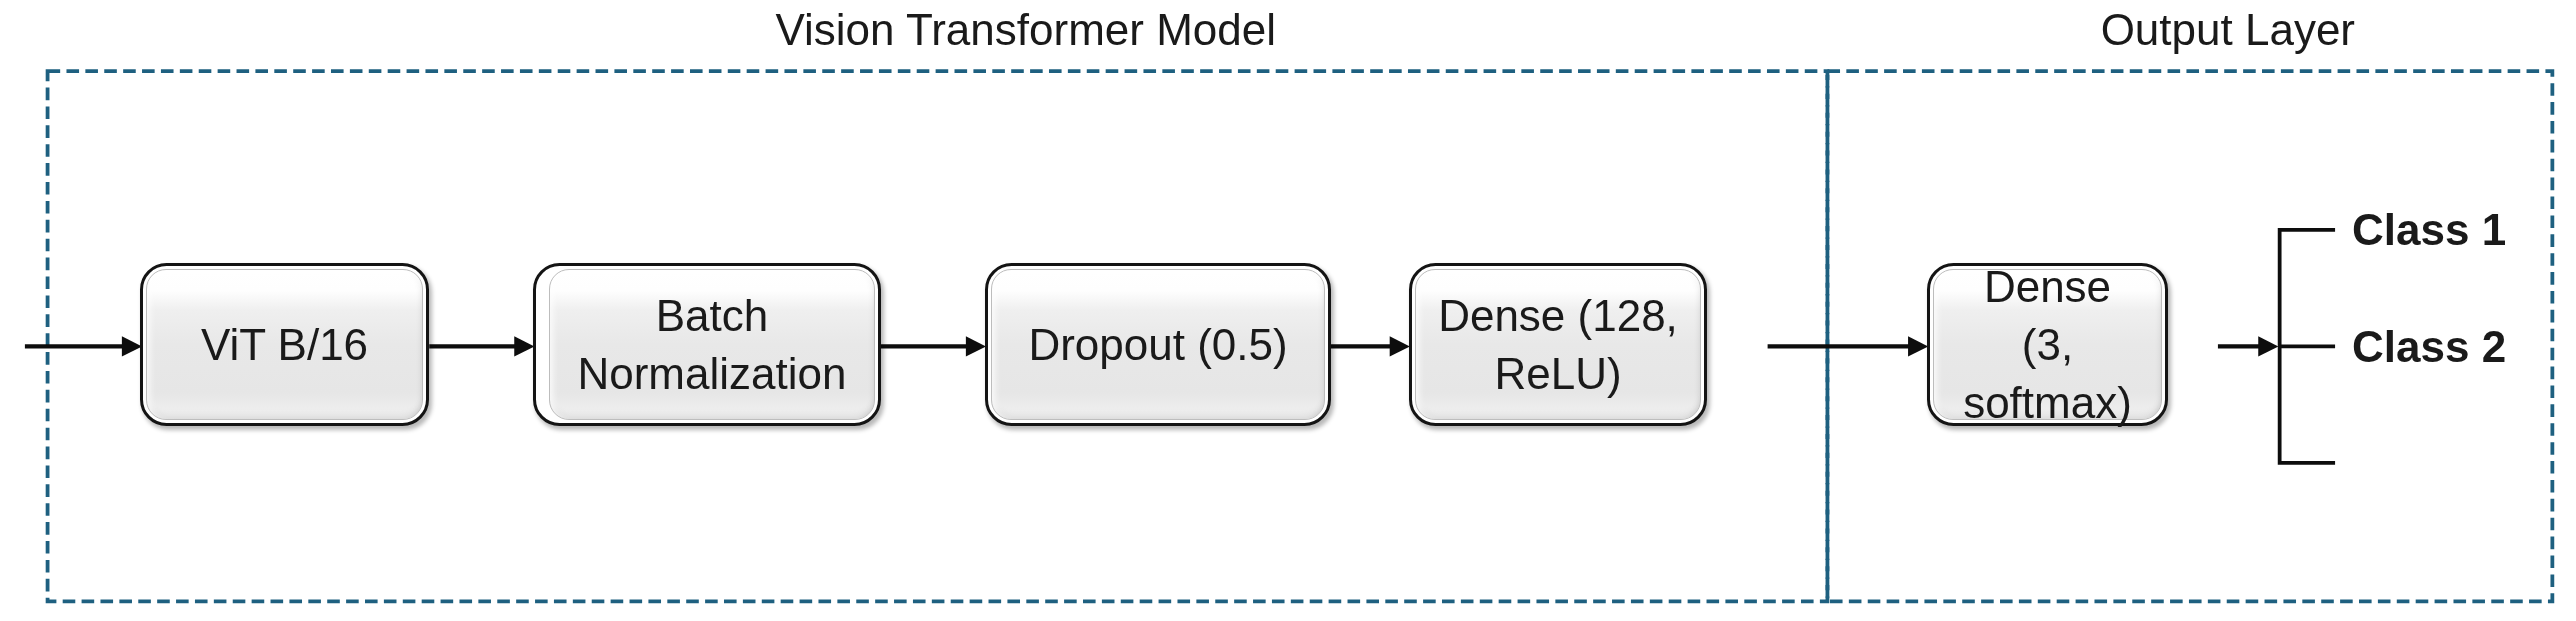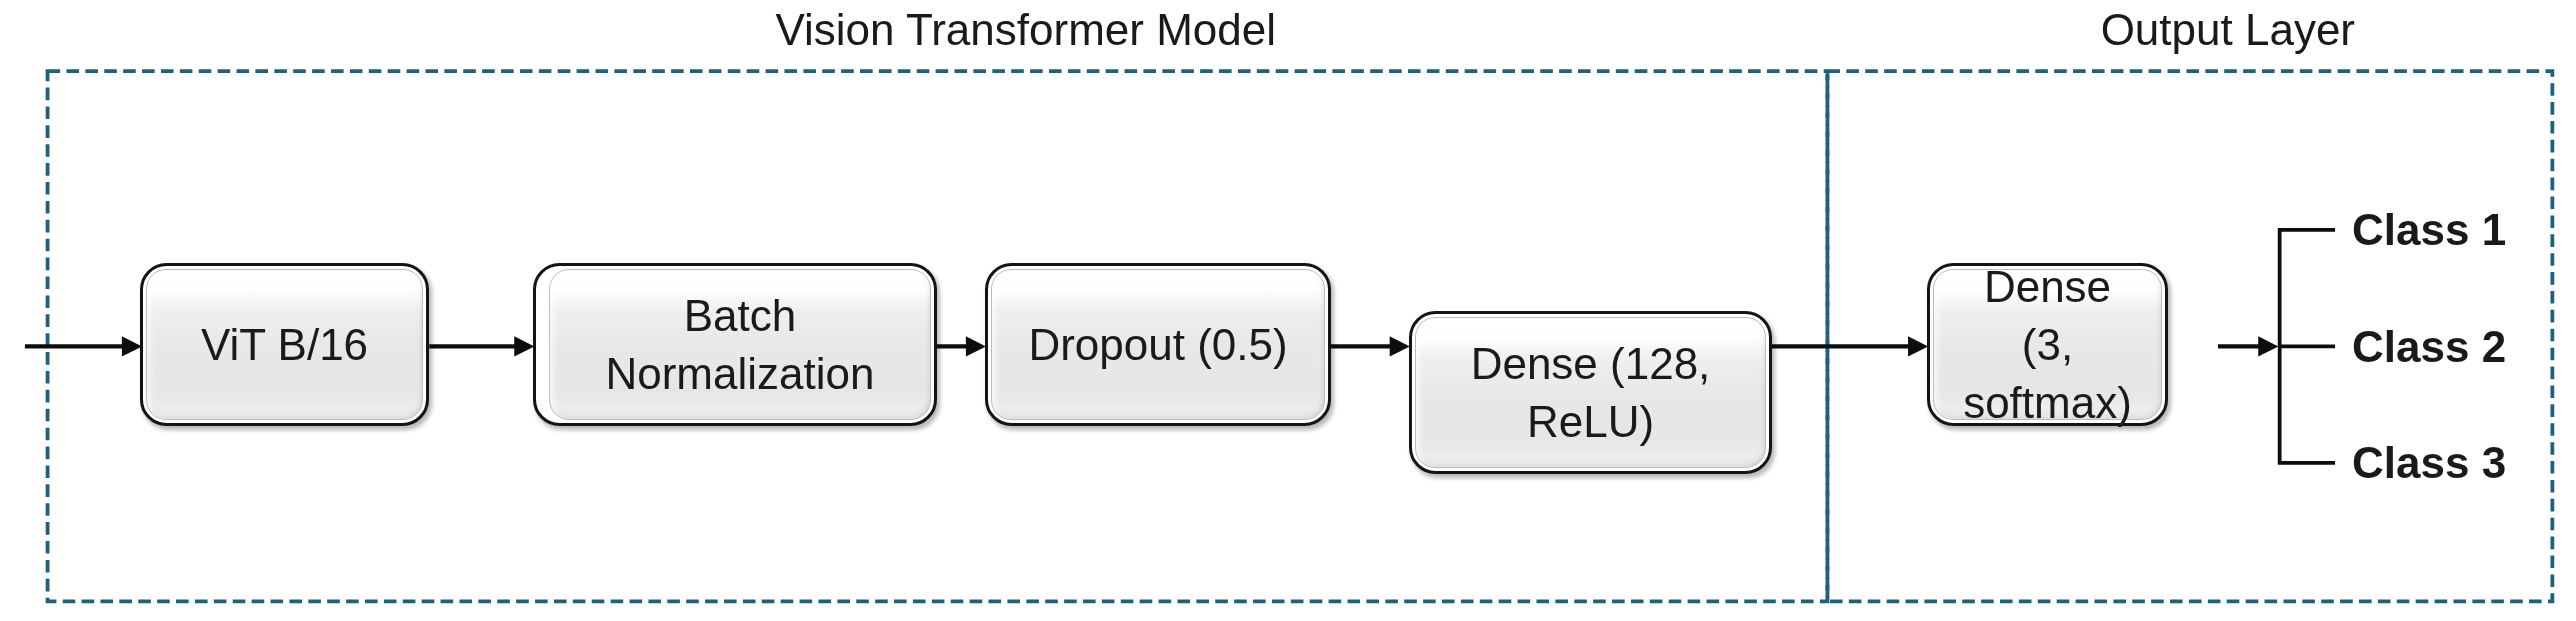--- a/index.html
+++ b/index.html
@@ -93,42 +93,41 @@
 
   <div class="group-title" style="left:709px; width:567px;">Vision Transformer Model</div>
   <div class="group-title" style="left:1977px; width:378px;">Output Layer</div>
 
   <div class="node" style="left:140px; width:289px;">
     <div class="node-inner">
       <span>ViT B/16</span>
     </div>
   </div>
 
-  <div class="node" style="left:533px; width:404px;padding-left:13px;">
+  <div class="node" style="left:533px; width:348px;padding-left:13px;">
     <div class="node-inner">
       <span>Batch Normalization</span>
     </div>
   </div>
 
   <div class="node" style="left:985px; width:346px;">
     <div class="node-inner">
       <span>Dropout (0.5)</span>
     </div>
   </div>
 
-  <div class="node" style="left:1409px; width:363px;margin-top:48px;">
+  <div class="node" style="left:1409px; width:298px;">
     <div class="node-inner">
       <span>Dense (128, ReLU)</span>
     </div>
   </div>
 
   <div class="node" style="left:1927px; width:241px;">
     <div class="node-inner">
       <span>Dense (3, softmax)</span>
     </div>
   </div>
 
   <div class="class-label" style="top:201px;">Class 1</div>
   <div class="class-label" style="top:318px;">Class 2</div>
-  <div class="class-label" style="top:434px;">Class 3</div>
 
 </div>
 
 
 </body></html>

